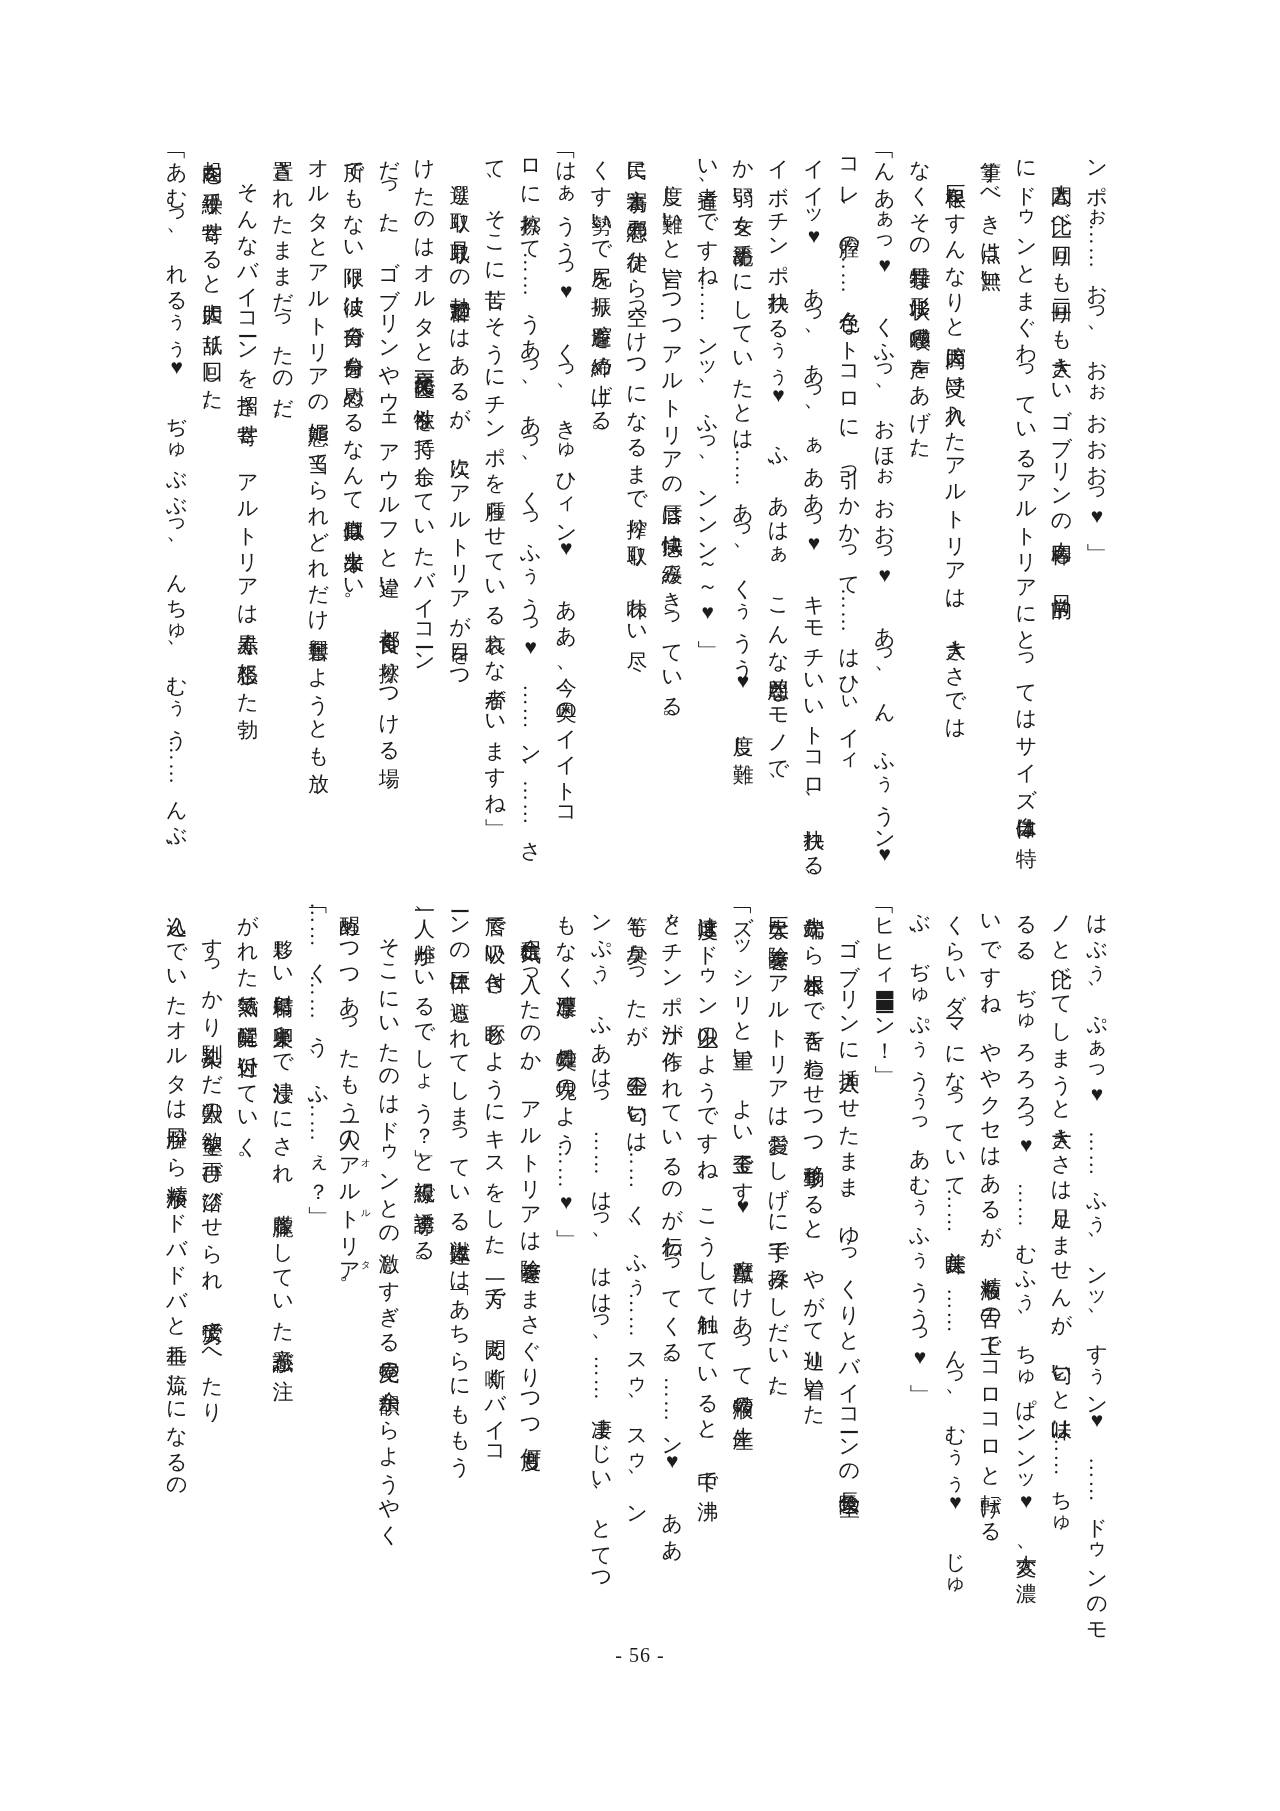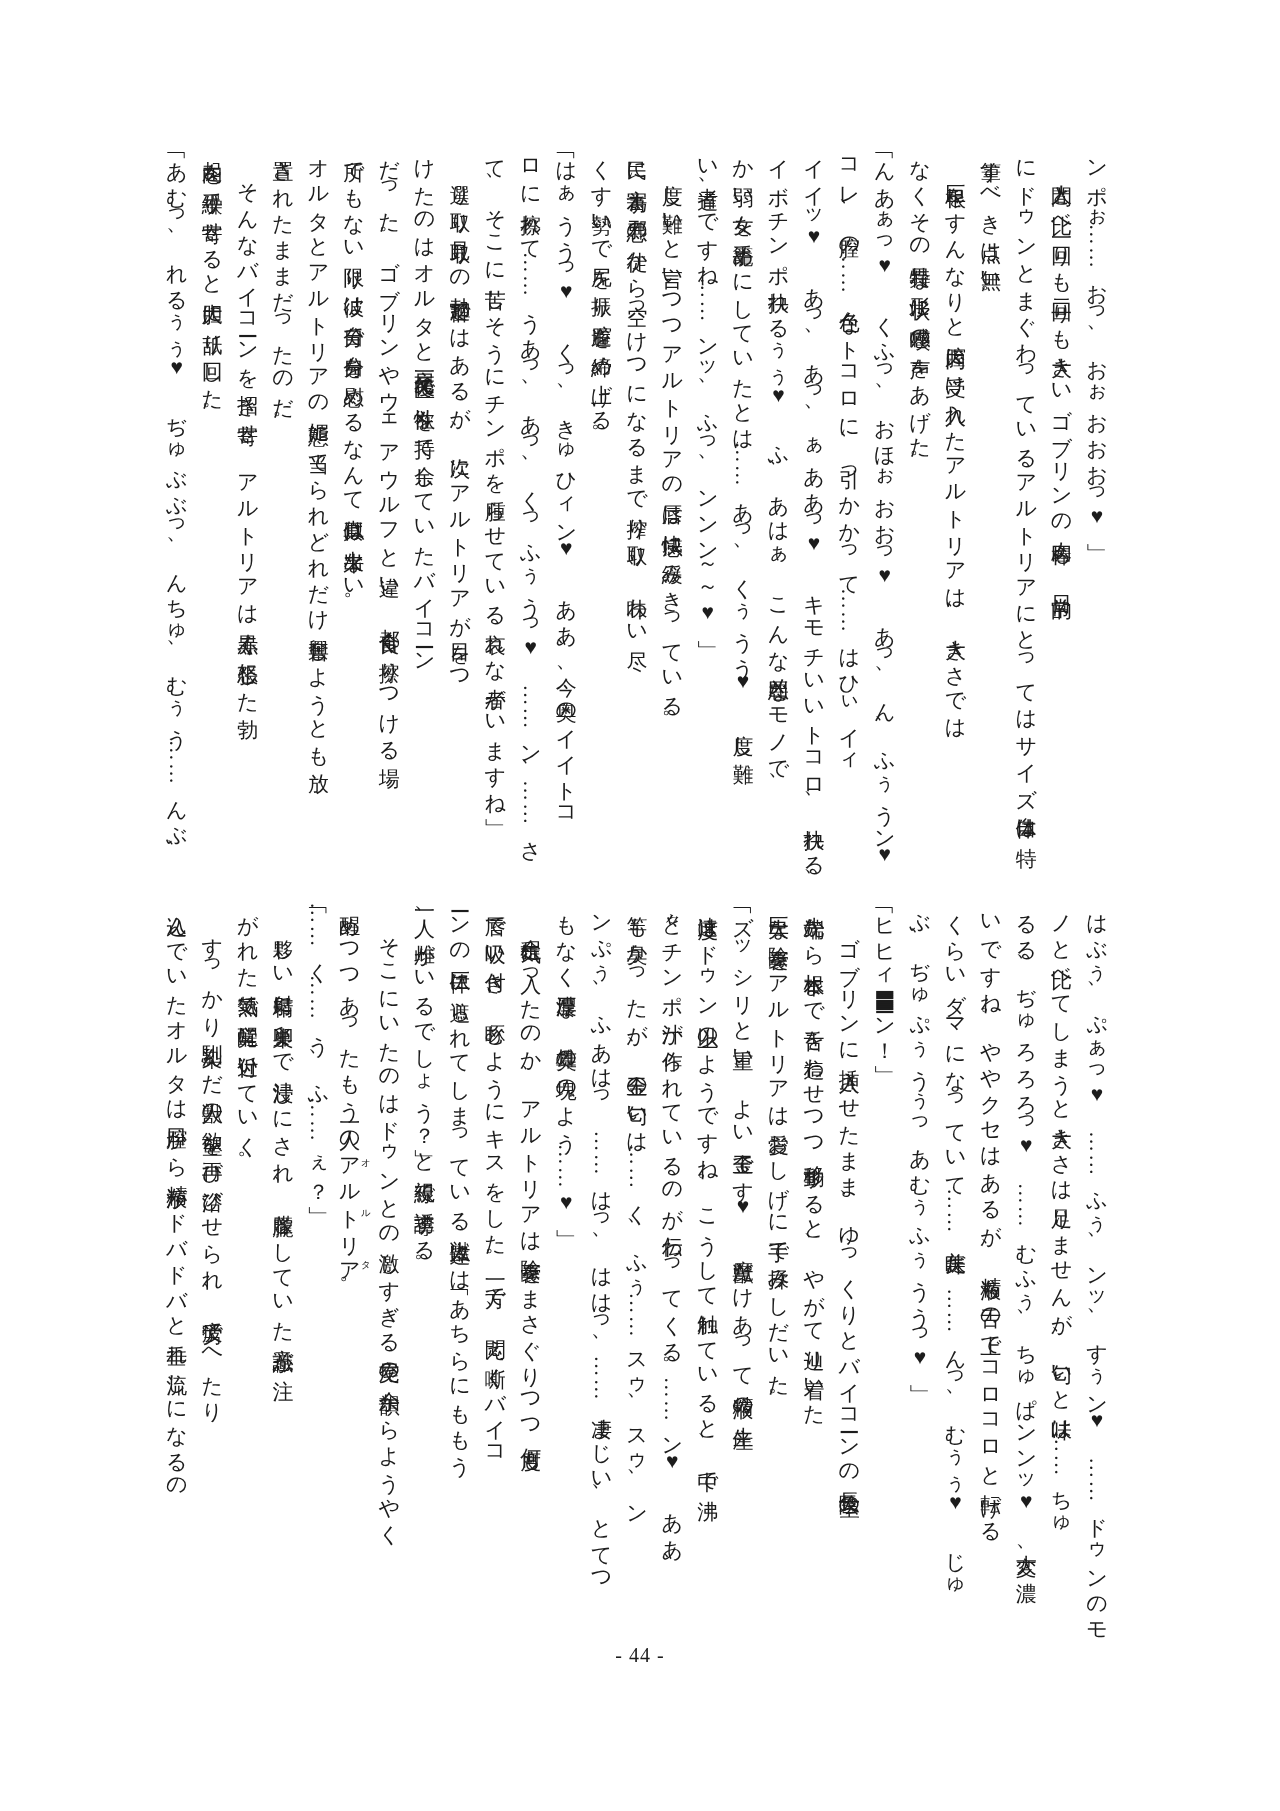--- a/index.html
+++ b/index.html
@@ -110,14 +110,14 @@
       <div class="text-column">ーンの巨体に遮られてしまっている獣人達には「あちらにももう</div>
       <div class="text-column">一人、雌がいるでしょう？」と視線で誘導する。</div>
       <div class="text-column">　そこにいたのはドゥンとの激しすぎる交尾の余韻からようやく</div>
       <div class="text-column">醒めつつあったもう一人の<ruby>アルトリア<rt>オルタ</rt></ruby>。</div>
       <div class="text-column">「……く……う、ふ……ぇ？」</div>
       <div class="text-column">　夥しい射精に卵巣まで汁浸しにされ、朦朧としていた意識が注</div>
       <div class="text-column">がれた熱気で覚醒に近付いていく。</div>
       <div class="text-column">　すっかり馴染んだ獣人の欲望を再び浴びせられ、疲労でへたり</div>
       <div class="text-column">込んでいたオルタは膣口から精液がドバドバと垂れ流しになるの</div>
     </div>
-  <div class="page-number">- 44 -</div>
+  <div class="page-number">- 56 -</div>
 </div>
 
 </body></html>

